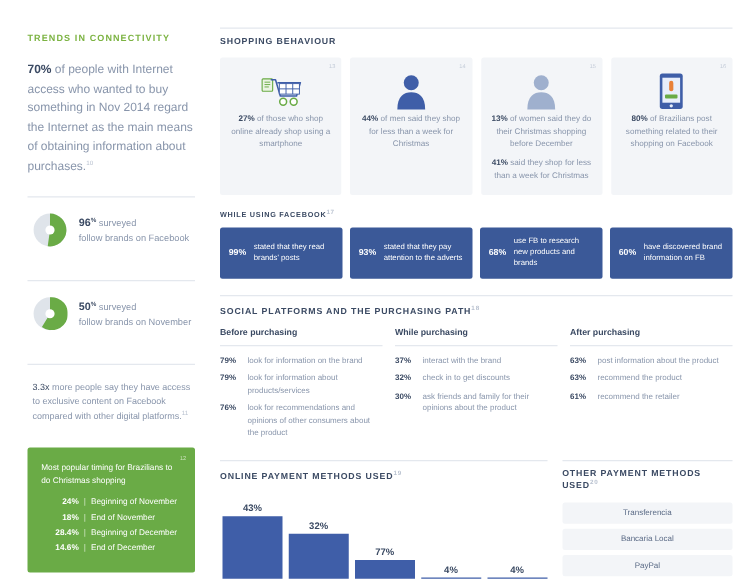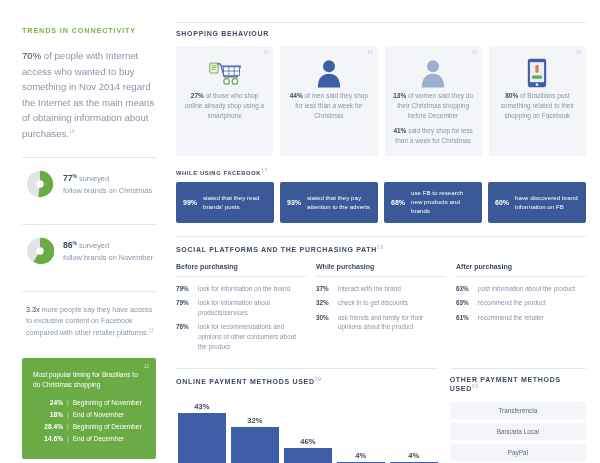--- a/index.html
+++ b/index.html
@@ -14,21 +14,21 @@
 
   
   .left-col { width: 170px; padding: 26px 14px 0 22px; flex: 0 0 170px; }
   .sec-head {
     font-size: 7.2px; font-weight: bold; letter-spacing: .9px;
     color: #7cb342; text-transform: uppercase; margin-bottom: 13px;
   }
   .lead {
     font-size: 9.6px; line-height: 1.62; color: #8895ab; font-weight: 300;
   }
-  .lead b { color: #3b4a63; font-weight: normal; }
+  .lead b { color: #3b4a63; font-weight: bold; }
   .sup { font-size: 5px; vertical-align: super; color: #b9c2d0; }
 
   .divider { height: 1px; background: #e4e8ee; margin: 16px 0 0 0; }
 
   .pie-row { display: flex; align-items: center; gap: 9px; padding: 12px 0 10px 4px; }
   .pie { width: 28px; height: 28px; flex: 0 0 28px; position: relative; }
   .pie svg { display: block; }
   .pie-txt { font-size: 7.4px; line-height: 1.5; color: #8895ab; }
   .pie-txt b { color: #3b4a63; font-size: 8.6px; font-weight: bold; }
   .pie-txt .pc { font-size: 5px; vertical-align: super; color: #3b4a63; font-weight: bold;}
@@ -127,45 +127,45 @@
 
     <div class="pie-row">
       <div class="pie">
         <svg width="28" height="28" viewBox="0 0 32 32">
           <circle cx="16" cy="16" r="15" fill="#dfe4ea"></circle>
           <path d="M16 16 L16 1 A15 15 0 1 1 13.9 30.85 Z" fill="#6aab46"></path>
           <circle cx="16" cy="16" r="4.2" fill="#ffffff"></circle>
         </svg>
       </div>
       <div class="pie-txt">
-        <b>77</b><span class="pc">%</span><span> surveyed</span><br>
-        <span>follow brands on Christmas</span>
+        <b>96</b><span class="pc">%</span><span> surveyed</span><br>
+        <span>follow brands on Facebook</span>
       </div>
     </div>
 
     <div class="divider"></div>
 
     <div class="pie-row">
       <div class="pie">
         <svg width="28" height="28" viewBox="0 0 32 32">
           <circle cx="16" cy="16" r="15" fill="#dfe4ea"></circle>
           <path d="M16 16 L16 1 A15 15 0 1 1 8.6 28.0 Z" fill="#6aab46"></path>
           <circle cx="16" cy="16" r="4.2" fill="#ffffff"></circle>
         </svg>
       </div>
       <div class="pie-txt">
-        <b>86</b><span class="pc">%</span><span> surveyed</span><br>
+        <b>50</b><span class="pc">%</span><span> surveyed</span><br>
         <span>follow brands on November</span>
       </div>
     </div>
 
     <div class="divider"></div>
 
     <div class="note" style="margin-top:8px;">
-      <b>3.3x</b><span> more people say they have access to exclusive content on Facebook compared with other retailer platforms.</span><span class="sup">11</span>
+      <b>3.3x</b><span> more people say they have access to exclusive content on Facebook compared with other digital platforms.</span><span class="sup">11</span>
     </div>
 
     <div class="green-card">
       <span class="gc-sup">12</span>
       <div class="gc-title">Most popular timing for Brazilians to do Christmas shopping</div>
 
       <div class="gc-row">
         <span class="gc-val">24%</span>
         <span class="gc-bar">|</span>
         <span>Beginning of November</span>
@@ -359,21 +359,21 @@
         <div class="chart-area">
           <div class="bar-cell">
             <span class="bar-val">43%</span>
             <div class="bar" style="height:54px"></div>
           </div>
           <div class="bar-cell">
             <span class="bar-val">32%</span>
             <div class="bar" style="height:40px"></div>
           </div>
           <div class="bar-cell">
-            <span class="bar-val">46%</span>
+            <span class="bar-val">77%</span>
             <div class="bar" style="height:19px"></div>
           </div>
           <div class="bar-cell">
             <span class="bar-val">4%</span>
             <div class="bar" style="height:5px"></div>
           </div>
           <div class="bar-cell">
             <span class="bar-val">4%</span>
             <div class="bar" style="height:5px"></div>
           </div>

